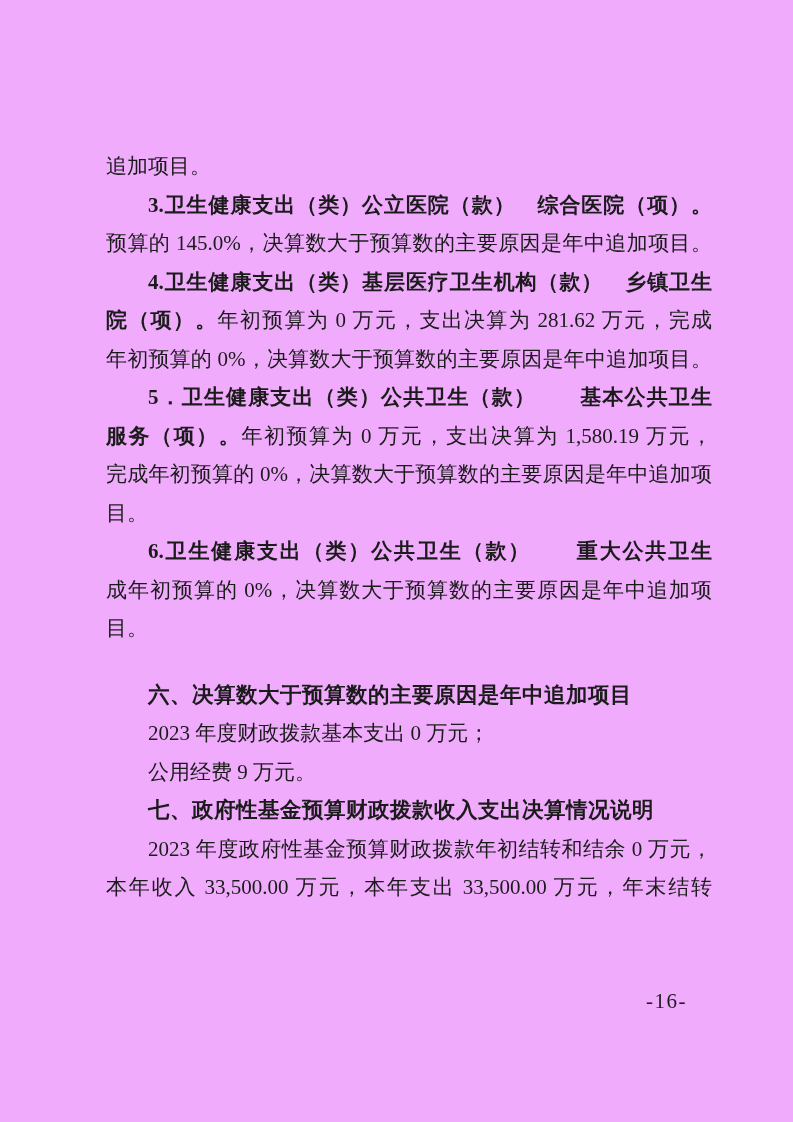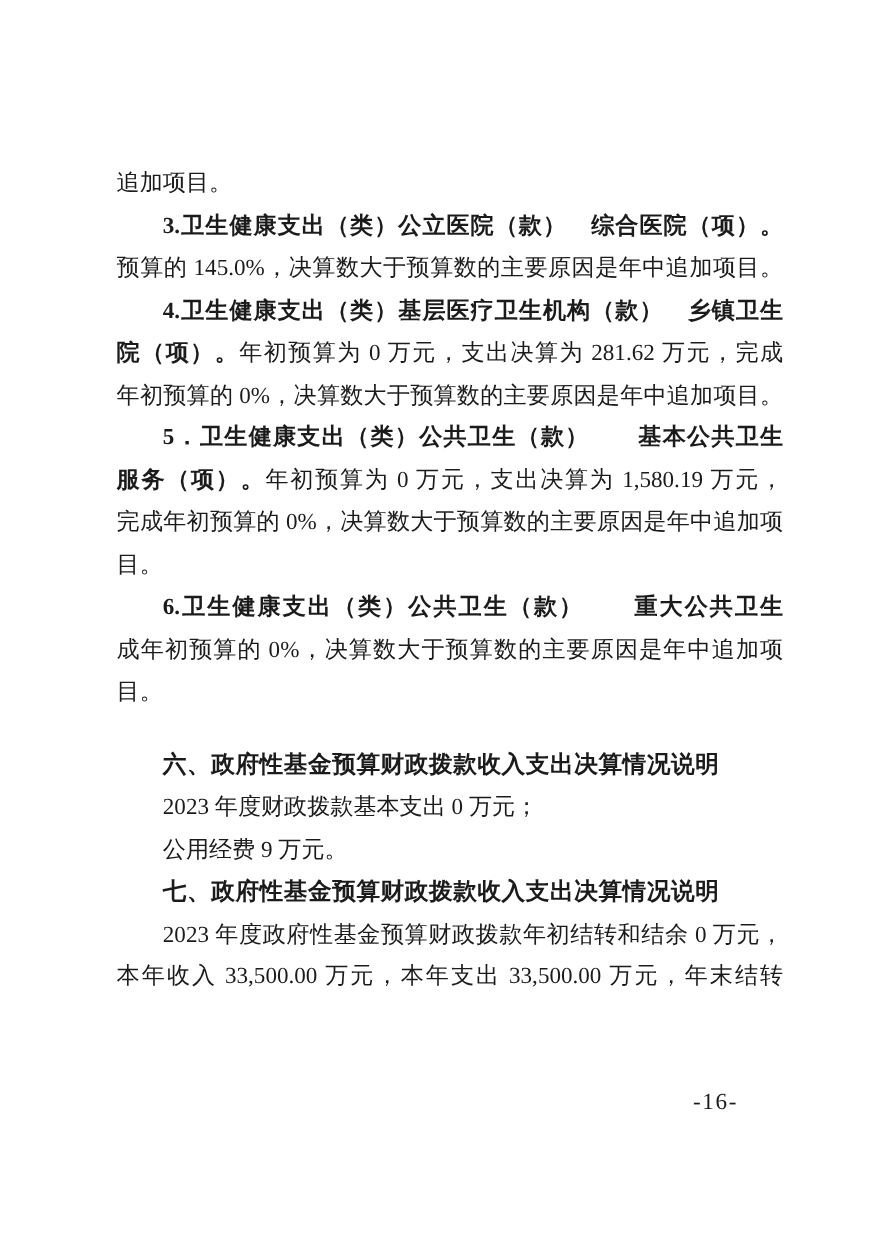--- a/index.html
+++ b/index.html
@@ -1,20 +1,20 @@
 <!DOCTYPE html>
 <html><head>
 <meta charset="utf-8">
 <style>
   html, body { margin: 0; padding: 0; background: #e8e8e8; }
   .page {
     position: relative;
     width: 793px;
     height: 1122px;
-    background: #ffffff;
+    background: #f0abfc;
     overflow: hidden;
     font-family: "Liberation Serif", "DejaVu Serif", serif;
     color: #1b1b1b;
   }
   .content {
     position: absolute;
     left: 106px;
     top: 147px;
     width: 606px;
   }
@@ -33,21 +33,21 @@
   .n { font-weight: normal; }
   .hd {
     font-weight: bold;
     font-family: "Liberation Sans", "DejaVu Sans", sans-serif;
     font-size: 21.5px;
     letter-spacing: 0.5px;
   }
   .sp { width: 100%; }
   .pageno {
     position: absolute;
-    left: 630px;
+    left: 646px;
     top: 989px;
     font-size: 21px;
     letter-spacing: 1.5px;
     font-family: "Liberation Serif", "DejaVu Serif", serif;
     color: #1b1b1b;
   }
 </style>
 </head>
 <body>
 
@@ -60,21 +60,21 @@
       <div class="ln j"><span class="b">院（项）。</span><span class="n">年初预算为 0 万元，支出决算为 281.62 万元，完成</span></div>
       <div class="ln j"><span class="n">年初预算的 0%，决算数大于预算数的主要原因是年中追加项目。</span></div>
       <div class="ln j ind"><span class="b">5．卫生健康支出（类）公共卫生（款）　　基本公共卫生</span></div>
       <div class="ln j"><span class="b">服务（项）。</span><span class="n">年初预算为 0 万元，支出决算为 1,580.19 万元，</span></div>
       <div class="ln j"><span class="n">完成年初预算的 0%，决算数大于预算数的主要原因是年中追加项</span></div>
       <div class="ln"><span class="n">目。</span></div>
       <div class="ln j ind"><span class="b">6.卫生健康支出（类）公共卫生（款）　　重大公共卫生</span></div>
       <div class="ln j"><span class="n">成年初预算的 0%，决算数大于预算数的主要原因是年中追加项</span></div>
       <div class="ln"><span class="n">目。</span></div>
       <div class="sp" style="height: 28px;"></div>
-      <div class="ln ind"><span class="hd">六、政府性基金预算财政拨款收入支出决算情况说明</span></div>
+      <div class="ln ind"><span class="hd">六、决算数大于预算数的主要原因是年中追加项目</span></div>
       <div class="ln ind"><span class="n">2023 年度财政拨款基本支出 0 万元；</span></div>
       <div class="ln ind"><span class="n">公用经费 9 万元。</span></div>
       <div class="ln ind"><span class="hd">七、政府性基金预算财政拨款收入支出决算情况说明</span></div>
       <div class="ln j ind"><span class="n">2023 年度政府性基金预算财政拨款年初结转和结余 0 万元，</span></div>
       <div class="ln j"><span class="n">本年收入 33,500.00 万元，本年支出 33,500.00 万元，年末结转</span></div>
     </div>
   <div class="pageno">-16-</div>
 </div>
 
 </body></html>

